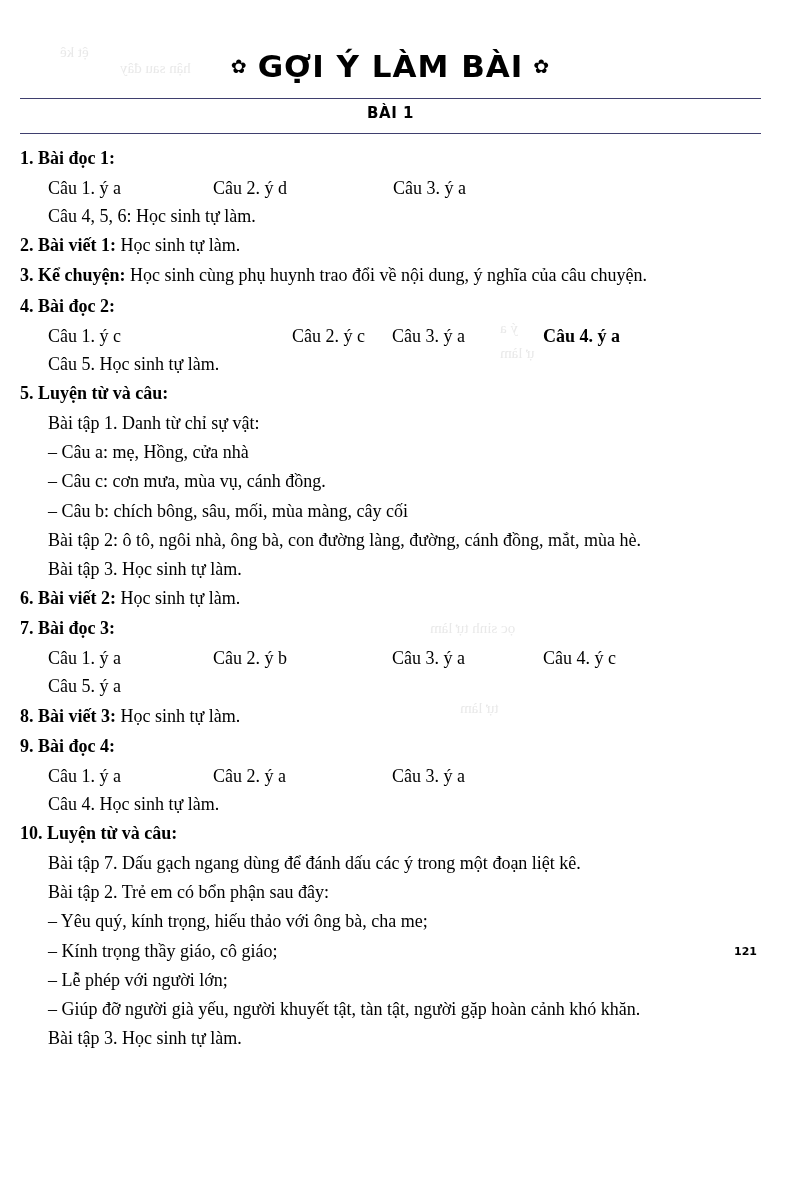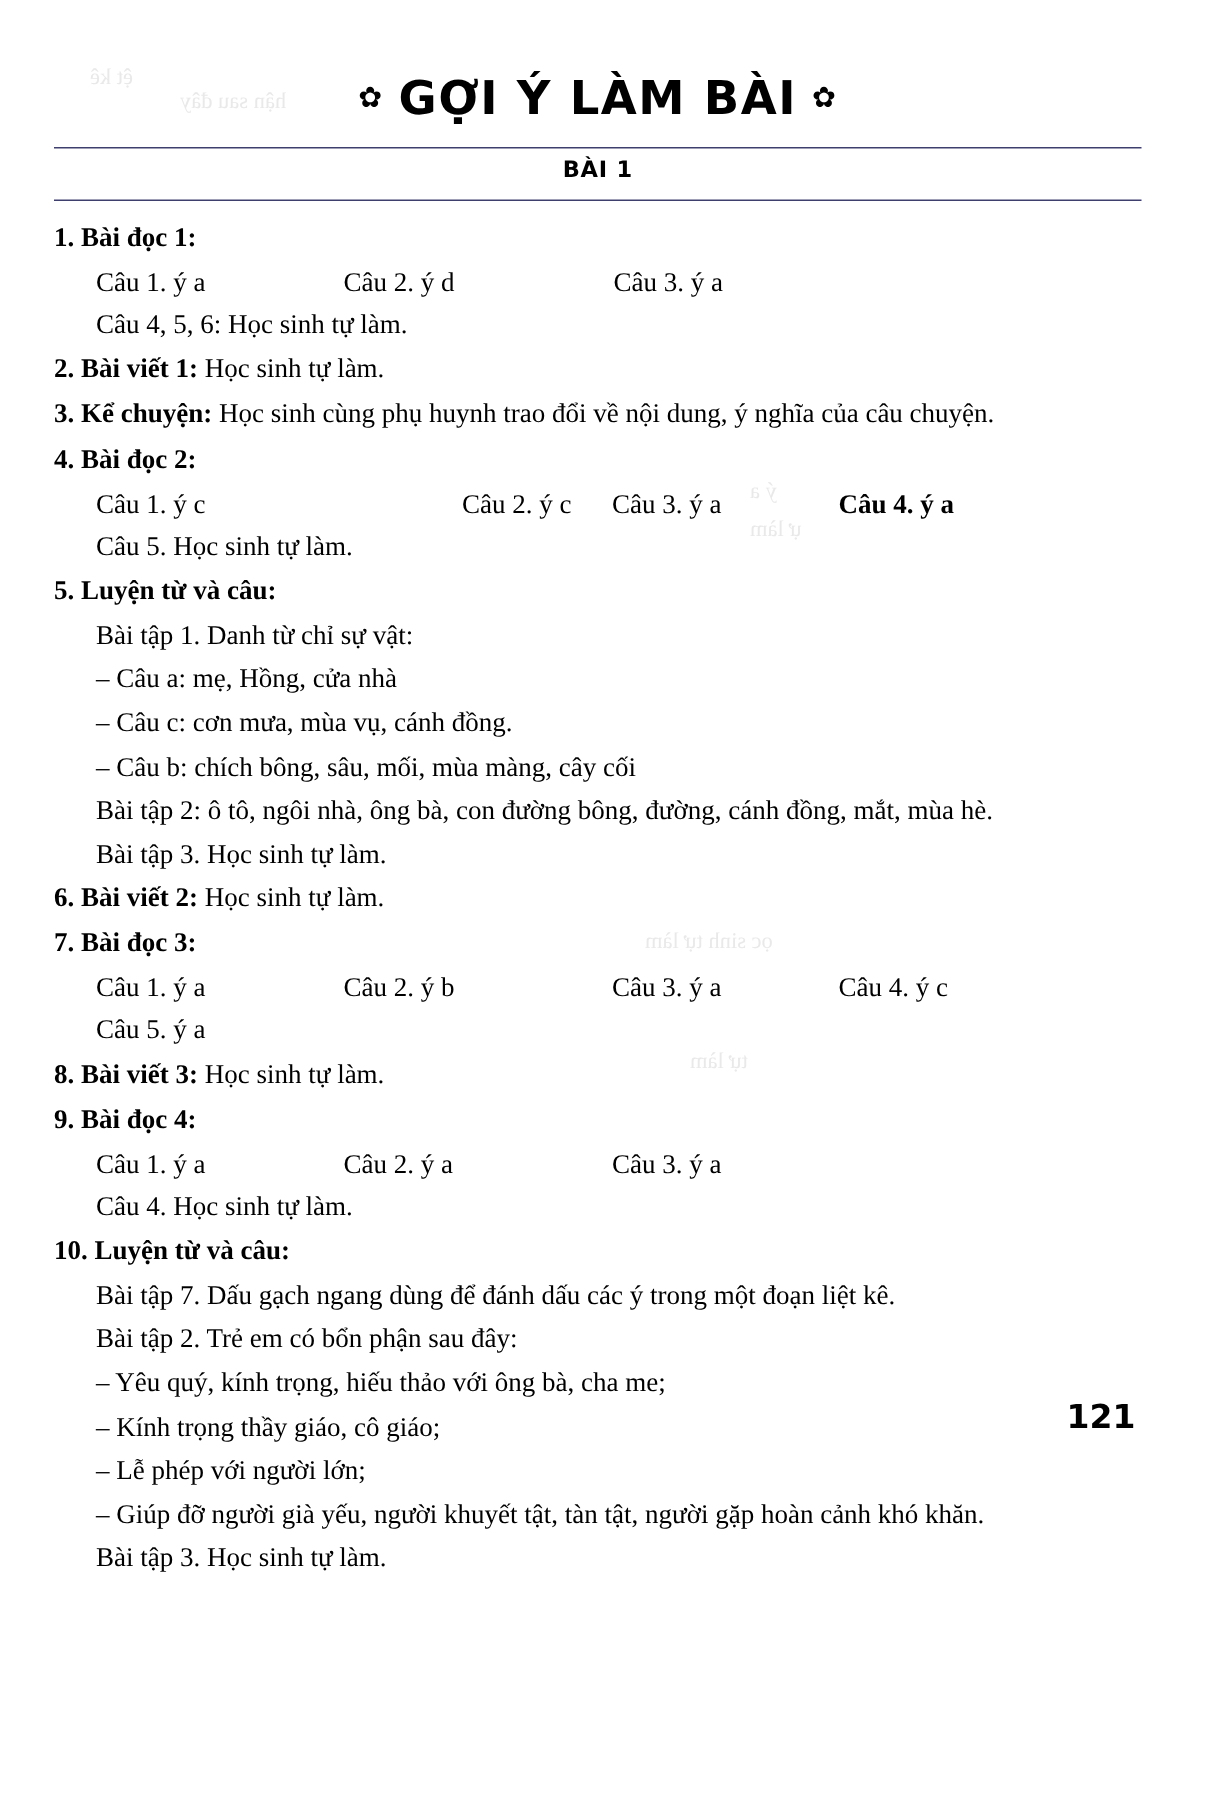--- a/index.html
+++ b/index.html
@@ -13,21 +13,21 @@
     font-family: "Liberation Serif", serif;
     color: #000000;
     position: relative;
     overflow: hidden;
   }
   .page {
     position: relative;
     width: 805px;
     height: 992px;
     box-sizing: border-box;
-    padding: 44px 44px 20px 36px;
+    padding: 44px 44px 20px 20px;
   }
 
   
   .bleed {
     position: absolute;
     color: #e9e9e9;
     font-family: "Liberation Serif", serif;
     font-size: 15px;
     transform: scaleX(-1);
     white-space: nowrap;
@@ -104,21 +104,21 @@
     top: 0;
     white-space: nowrap;
   }
 
   .page-number {
     position: absolute;
     right: 48px;
     bottom: 34px;
     font-family: "DejaVu Sans", sans-serif;
     font-weight: bold;
-    font-size: 22px;
+    font-size: 11px;
   }
 </style>
 </head>
 <body>
 
 <div class="page">
 
   <div class="bleed" style="left:60px; top:44px;">ệt kê</div>
   <div class="bleed" style="left:120px; top:60px;">hận sau đây</div>
   <div class="bleed" style="left:500px; top:320px;">ý a</div>
@@ -157,21 +157,21 @@
       <span class="ans" style="left:344px;">Câu 3. ý a</span>
       <span class="ans" style="left:495px;font-weight:bold;">Câu 4. ý a</span>
     </div>
     <div class="sub">Câu 5. Học sinh tự làm.</div>
 
     <div class="item"><span class="num">5.</span> <span class="num">Luyện từ và câu:</span></div>
     <div class="sub">Bài tập 1. Danh từ chỉ sự vật:</div>
     <div class="dash">– Câu a: mẹ, Hồng, cửa nhà</div>
     <div class="dash">– Câu c: cơn mưa, mùa vụ, cánh đồng.</div>
     <div class="dash">– Câu b: chích bông, sâu, mối, mùa màng, cây cối</div>
-    <div class="sub">Bài tập 2: ô tô, ngôi nhà, ông bà, con đường bông, đường, cánh đồng, mắt, mùa hè.</div>
+    <div class="sub">Bài tập 2: ô tô, ngôi nhà, ông bà, con đường làng, đường, cánh đồng, mắt, mùa hè.</div>
     <div class="sub">Bài tập 3. Học sinh tự làm.</div>
 
     <div class="item"><span class="num">6.</span> <span class="num">Bài viết 2:</span> <span>Học sinh tự làm.</span></div>
 
     <div class="item"><span class="num">7.</span> <span class="num">Bài đọc 3:</span></div>
     <div class="ans-row">
       <span class="ans" style="left:0px;">Câu 1. ý a</span>
       <span class="ans" style="left:165px;">Câu 2. ý b</span>
       <span class="ans" style="left:344px;">Câu 3. ý a</span>
       <span class="ans" style="left:495px;">Câu 4. ý c</span>

